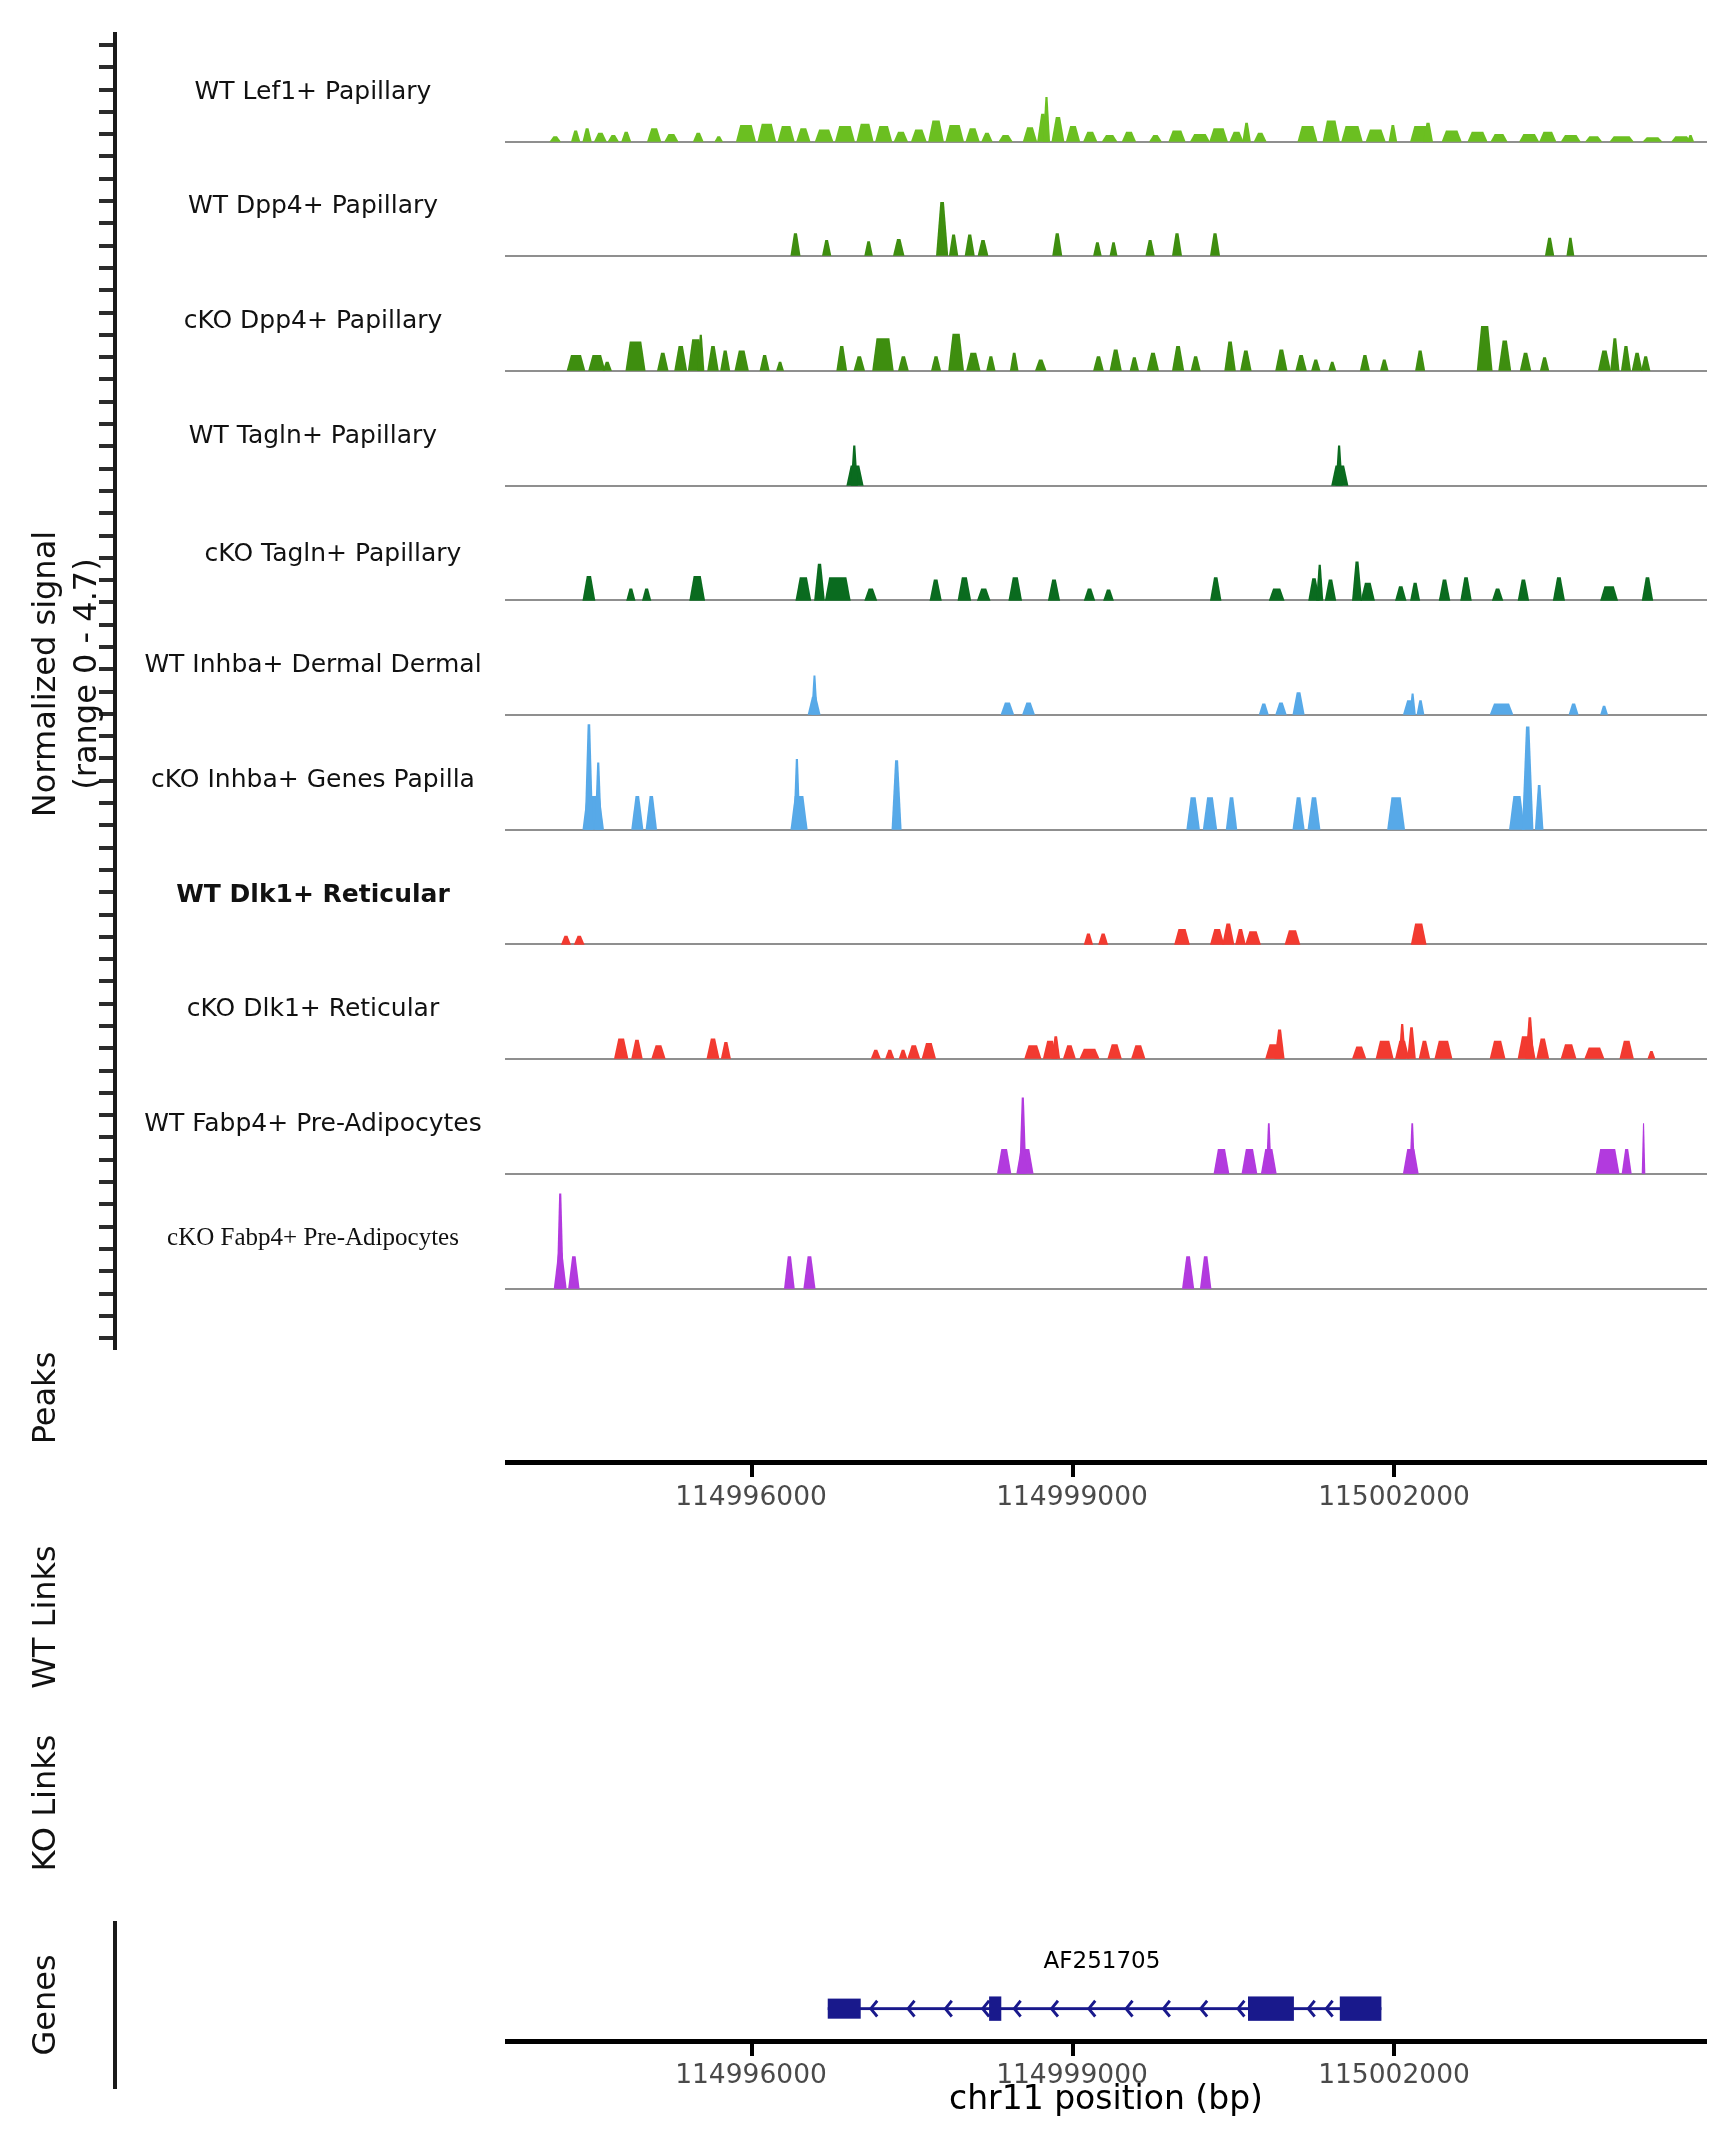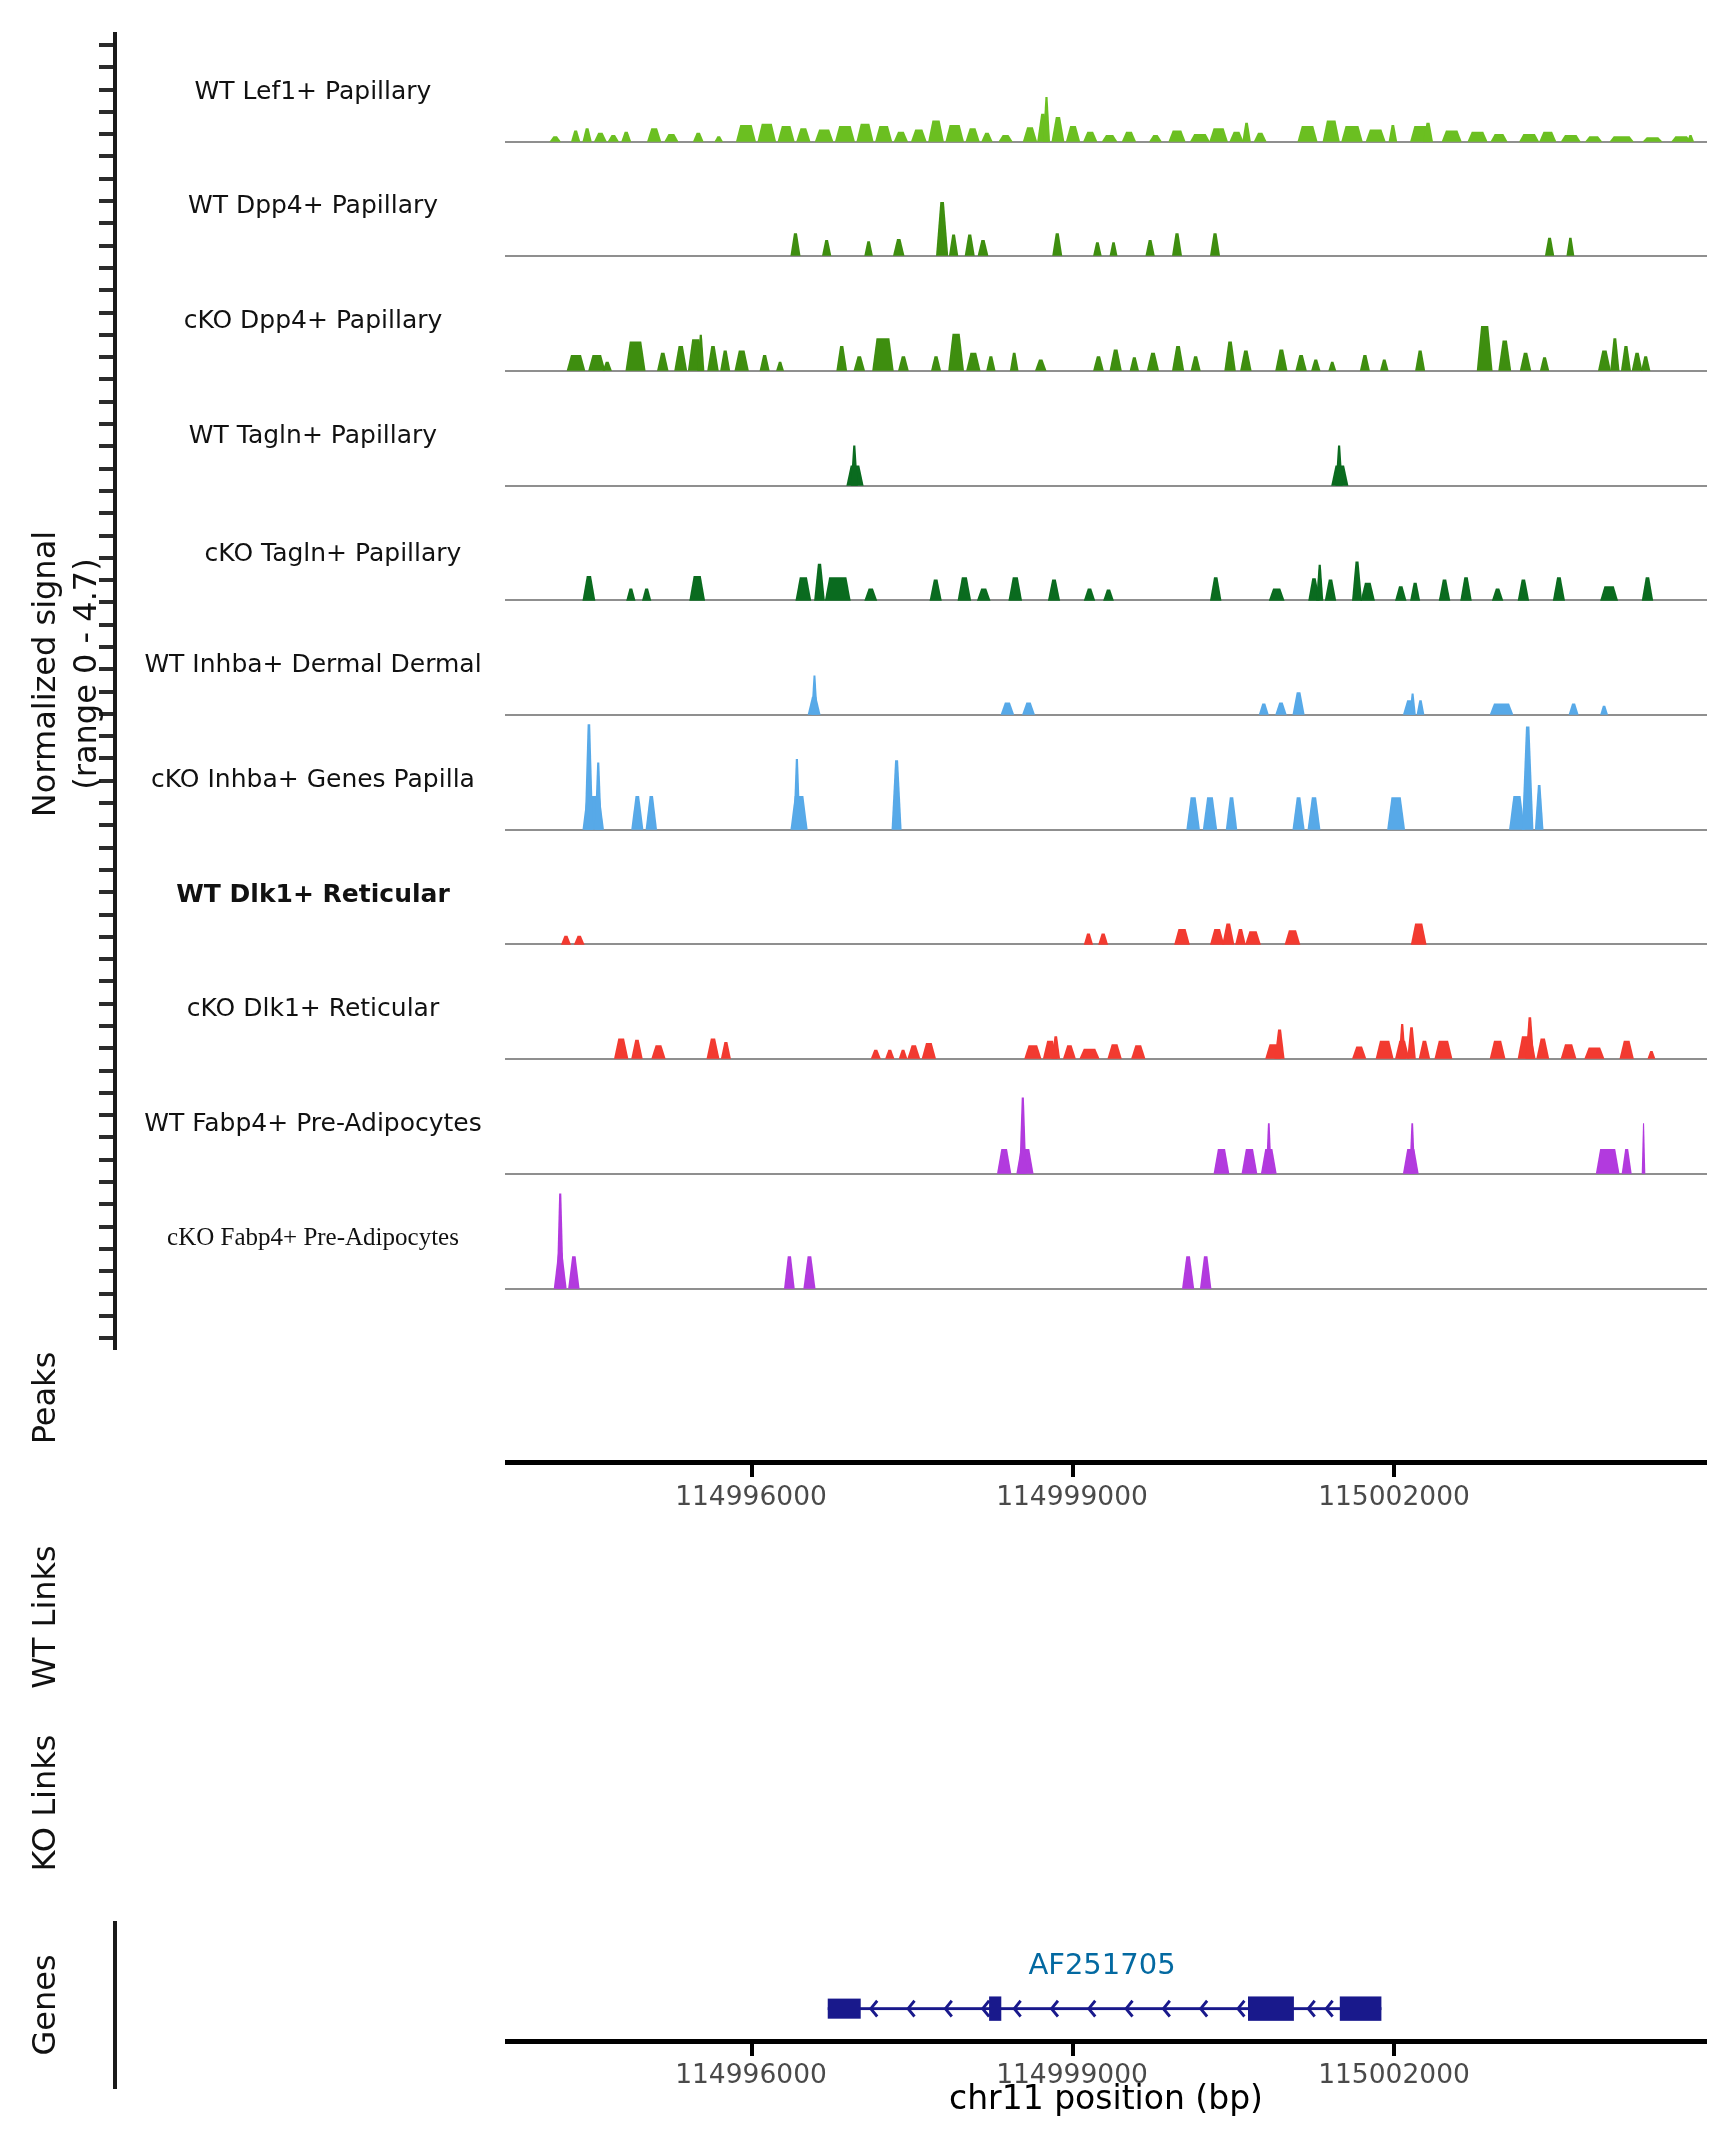--- a/index.html
+++ b/index.html
@@ -8,21 +8,21 @@
   .track-label{position:absolute;transform:translate(-50%,-50%);font-size:25px;color:#111;white-space:nowrap;}
   .baseline{position:absolute;height:2.2px;background:#8f8f8f;}
   .vaxis{position:absolute;width:3.6px;background:#1a1a1a;}
   .vtick{position:absolute;width:14.3px;height:3.6px;background:#2b2b2b;}
   .rot-label{position:absolute;transform:translate(-50%,-50%) rotate(-90deg);
              font-size:32px;color:#111;white-space:nowrap;}
   .haxis{position:absolute;height:5px;background:#000;}
   .htick{position:absolute;width:3.6px;height:11.5px;background:#000;}
   .tick-label{position:absolute;transform:translateX(-50%);font-size:26.5px;color:#4a4a4a;white-space:nowrap;}
   .xlabel{position:absolute;transform:translateX(-50%);font-size:33px;color:#000;white-space:nowrap;}
-  .gene-name{position:absolute;transform:translateX(-50%);font-size:29px;color:#0369a1;white-space:nowrap;}
+  .gene-name{position:absolute;transform:translateX(-50%);font-size:23px;color:#000000;white-space:nowrap;}
   svg{position:absolute;display:block;}
 </style>
 </head>
 <body>
 
 <div id="page">
 
   <div class="vaxis" style="left:113px;top:32px;height:1318px;"></div>
   <div id="y-ticks">
       <div class="vtick" style="left: 99px; top: 43px;"></div>

